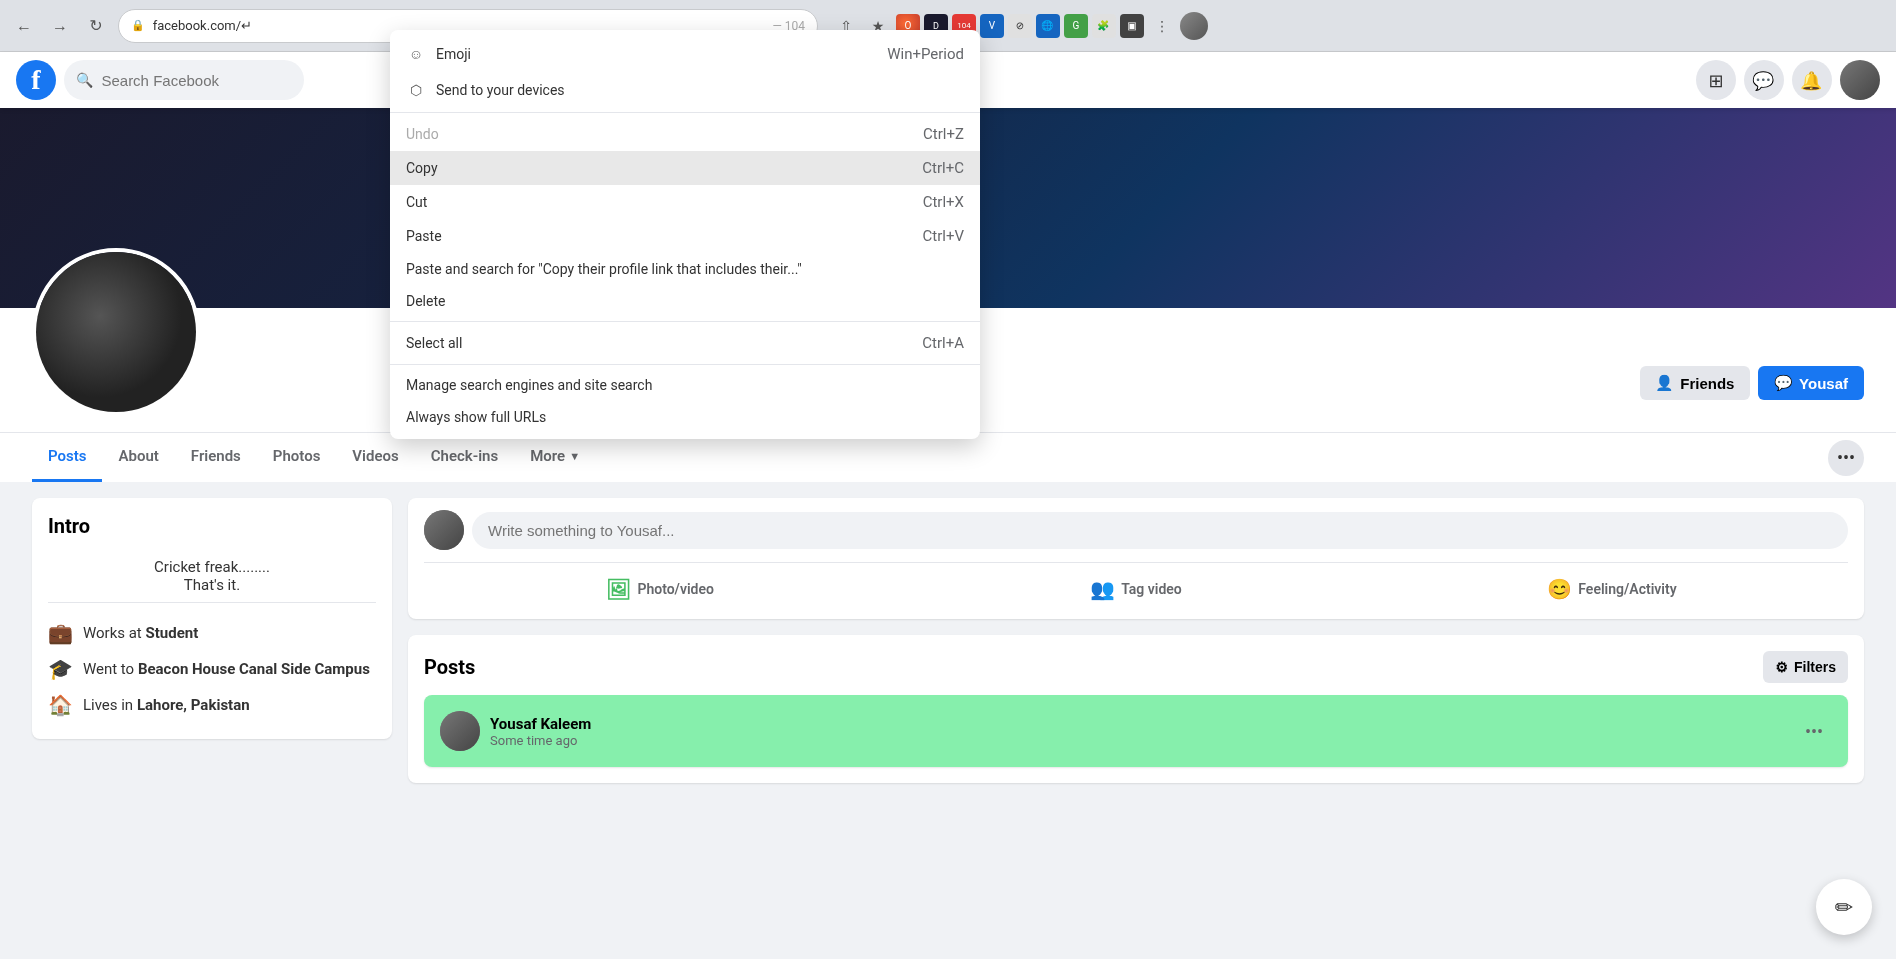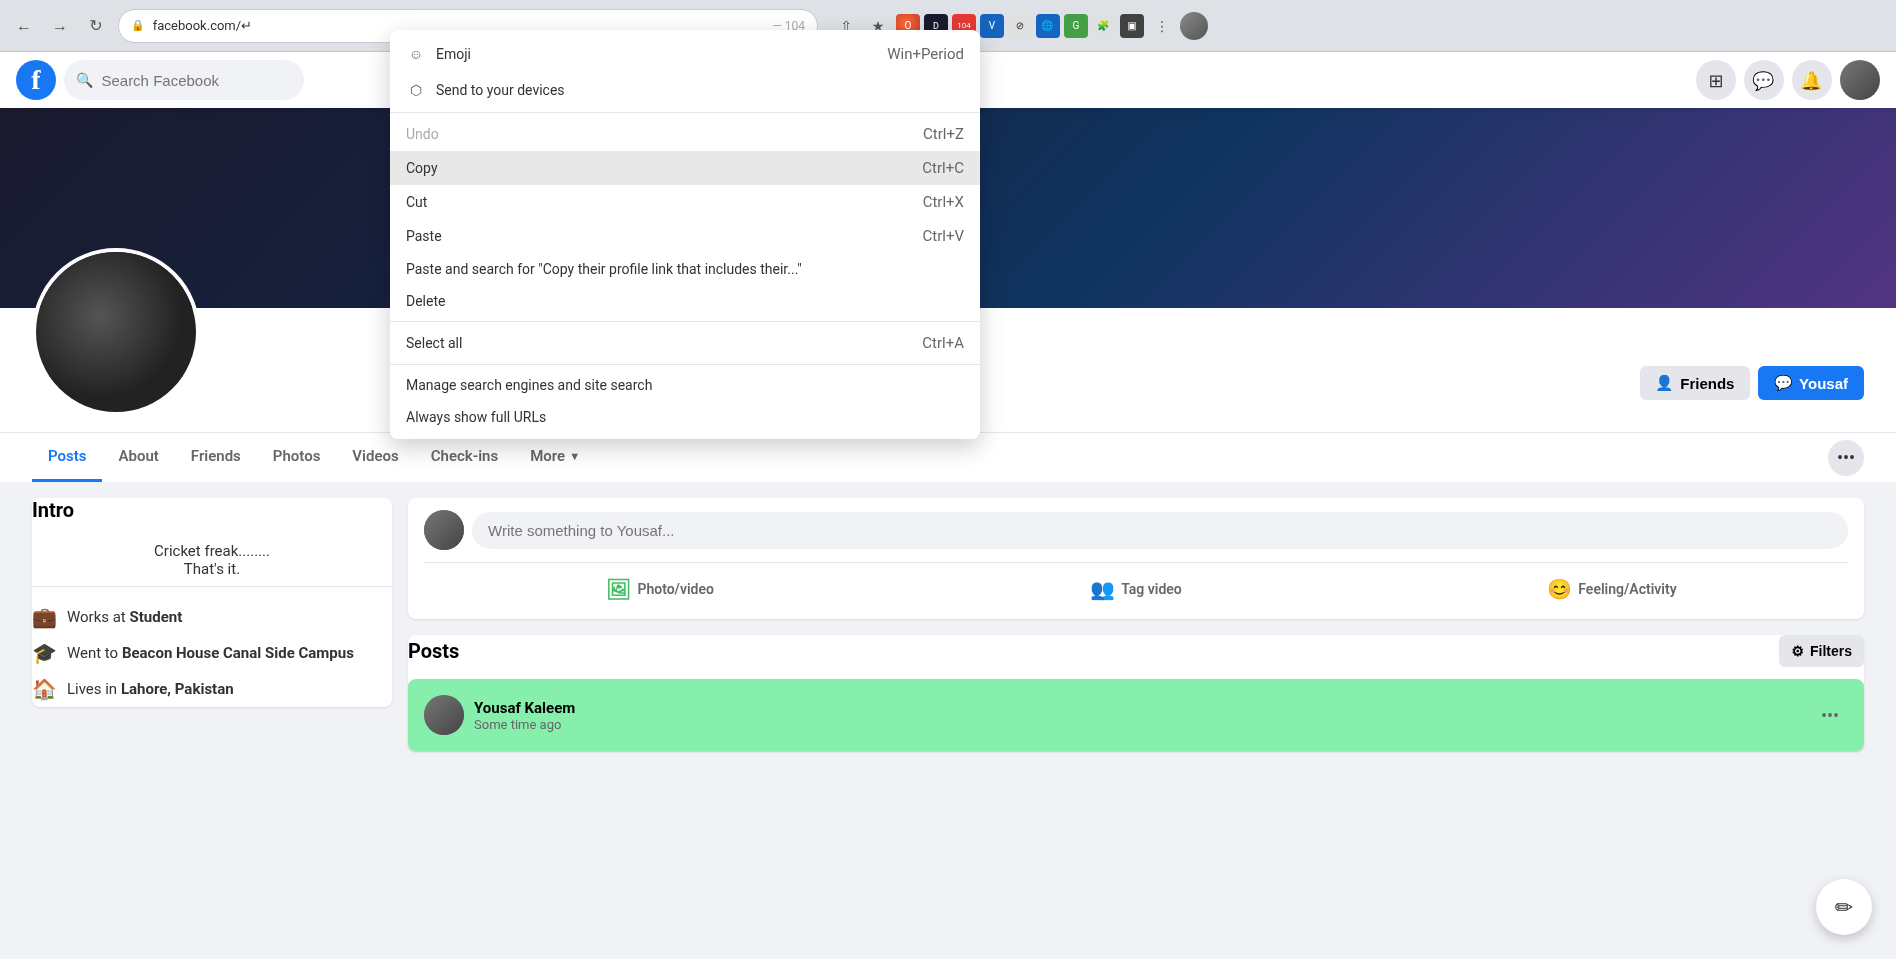--- a/index.html
+++ b/index.html
@@ -122,21 +122,21 @@
     
     .main-content {
       display: flex; gap: 16px; padding: 16px 32px;
       background: #f0f2f5; min-height: 400px;
     }
     .left-panel { width: 360px; flex-shrink: 0; }
     .right-panel { flex: 1; }
 
     
     .card {
-      background: white; border-radius: 8px; 
+      background: white; border-radius: 8px; padding: 16px;
       box-shadow: 0 1px 2px rgba(0,0,0,0.1); margin-bottom: 19px;
     }
     .intro-title { font-size: 20px; font-weight: 700; margin-bottom: 12px; }
     .intro-bio { text-align: center; color: #333; font-size: 15px; padding: 8px 0; border-bottom: 1px solid #e4e6eb; margin-bottom: 12px; }
     .intro-item { display: flex; align-items: center; gap: 10px; padding: 6px 0; font-size: 15px; color: #333; }
     .intro-item .icon { font-size: 20px; color: #65676b; }
     .intro-item strong { font-weight: 700; }
 
     
     .post-composer { background: white; border-radius: 8px; padding: 12px 16px; box-shadow: 0 1px 2px rgba(0,0,0,0.1); margin-bottom: 16px; }

